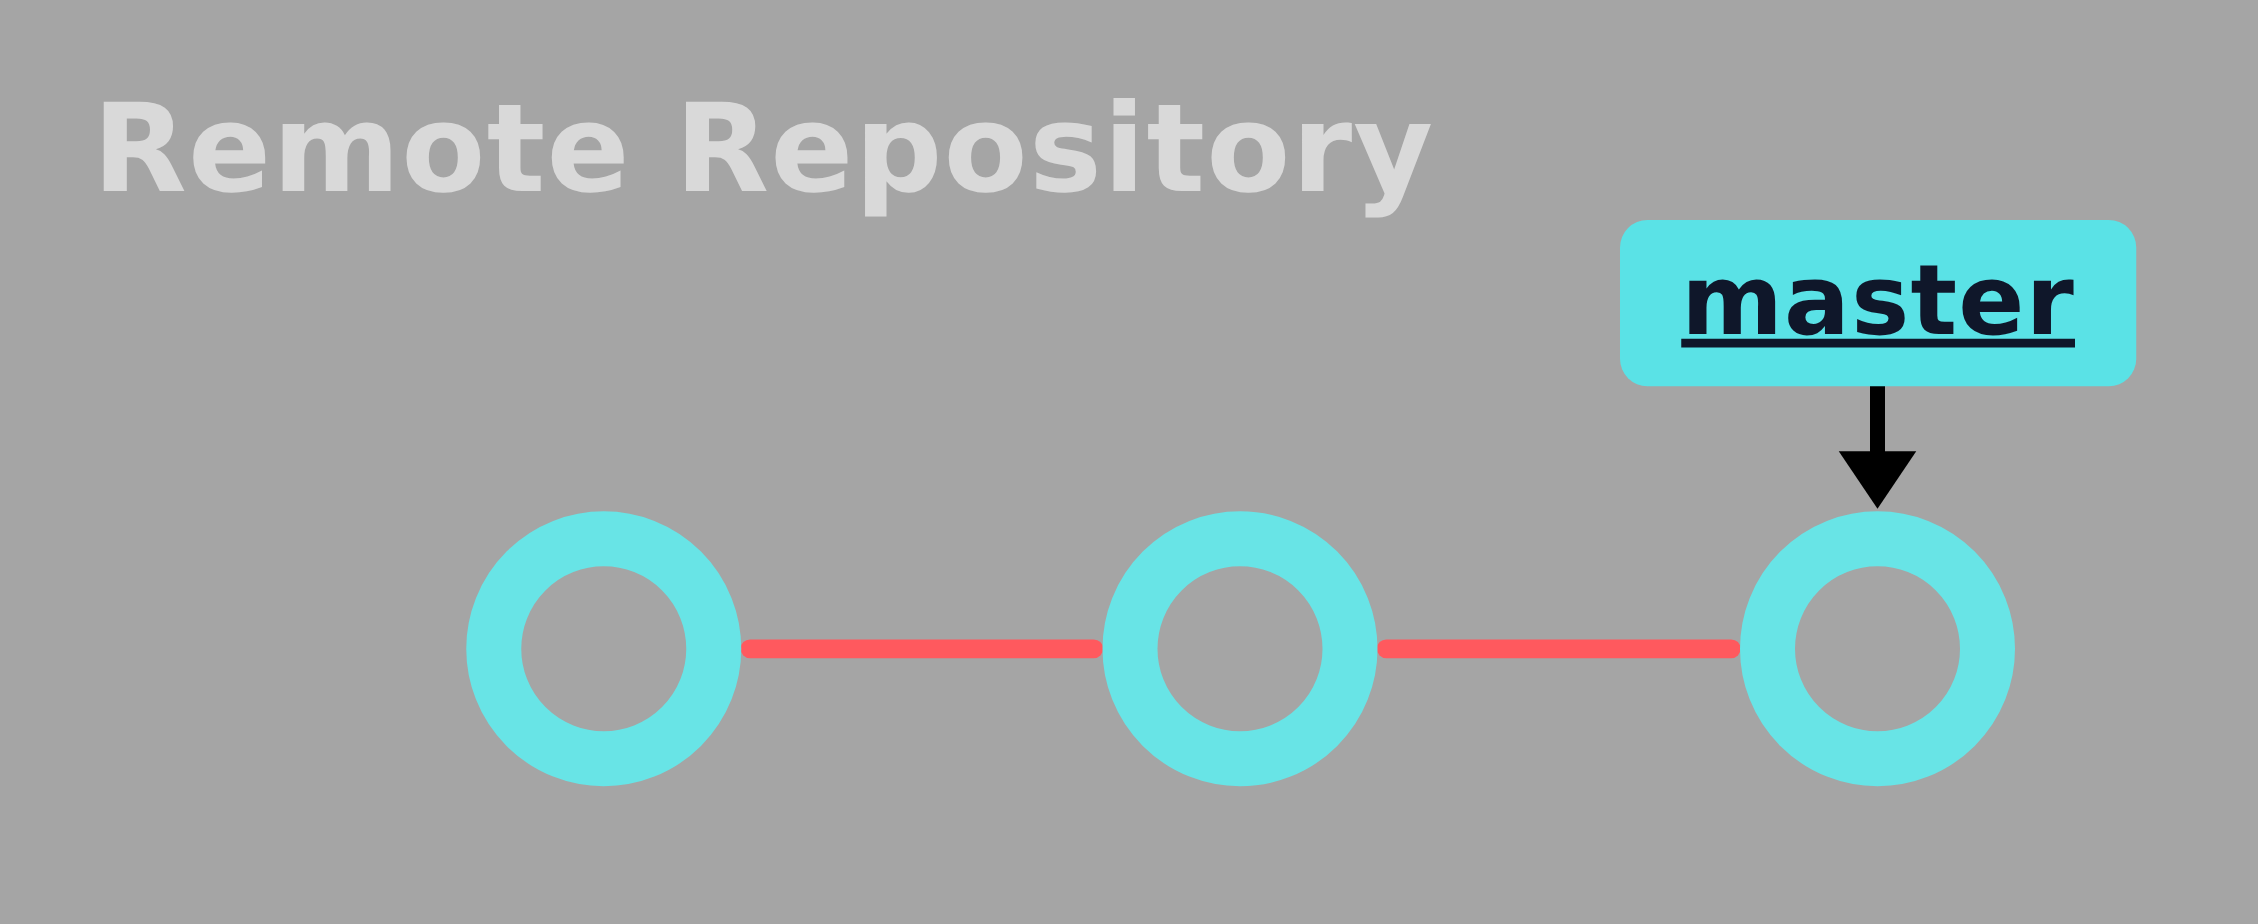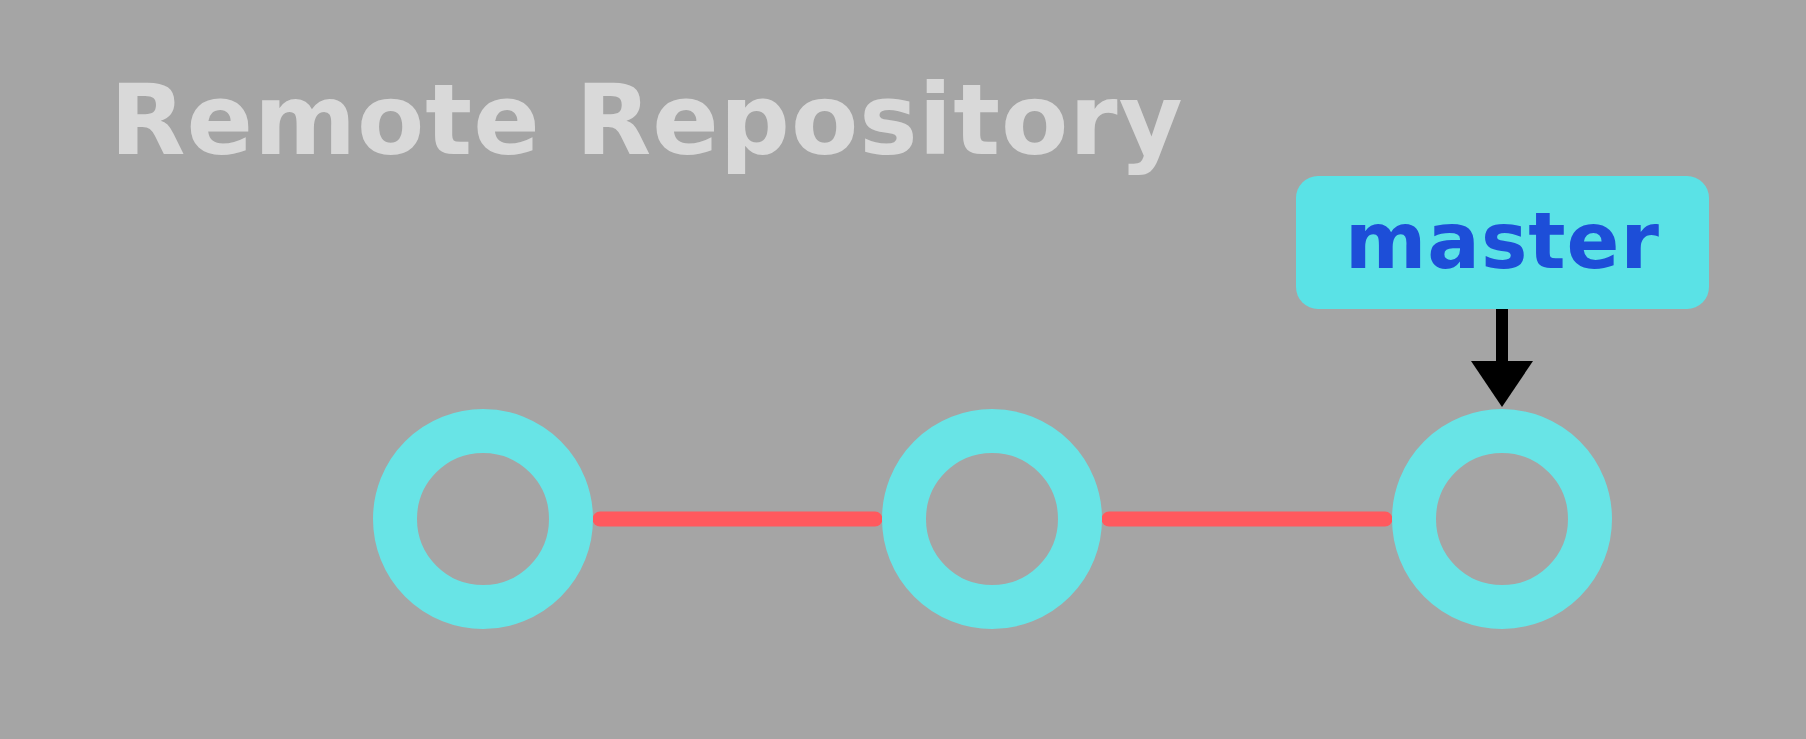--- a/index.html
+++ b/index.html
@@ -12,21 +12,20 @@
     .title {
       position: absolute;
       left: 74px; top: 62px;
       font-family: "DejaVu Sans", sans-serif;
       font-weight: bold;
       font-size: 98px;
       letter-spacing: 1px;
       color: #d9d9d9;
       white-space: nowrap;
       line-height: 1.2;
-      margin-left: 36px;
     }
     svg.graph { position: absolute; left: 0; top: 0; }
     .label-box {
       position: absolute;
       left: 1296px; top: 176px;
       width: 413px; height: 133px;
       border-radius: 22px;
       display: flex; align-items: center; justify-content: center;
     }
     .label-text {
@@ -57,14 +56,14 @@
     <circle cx="1502" cy="519" r="88" fill="none" stroke-width="44" class="ring" stroke="#68e4e6"></circle>
   </g>
 
   <g>
     <rect x="1496" y="307" width="12" height="56" class="arrow" fill="#000000"></rect>
     <polygon points="1471,361 1533,361 1502,407" class="arrow" fill="#000000"></polygon>
   </g>
 </svg>
 
 <div class="label-box" style="background: rgb(90, 226, 230);">
-  <span class="label-text" style="color: #1d4ed8;">master</span>
+  <span class="label-text" style="color: #0f172a; text-decoration: underline;">master</span>
 </div>
 
 </body></html>

